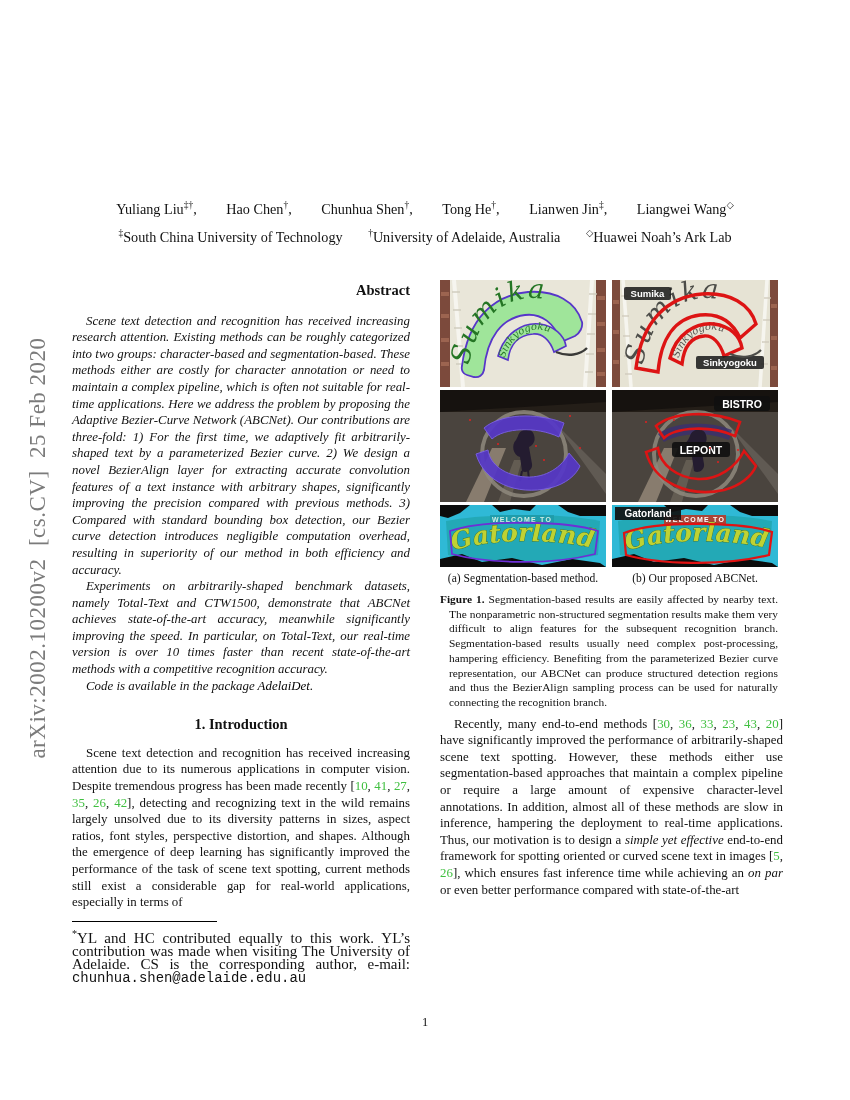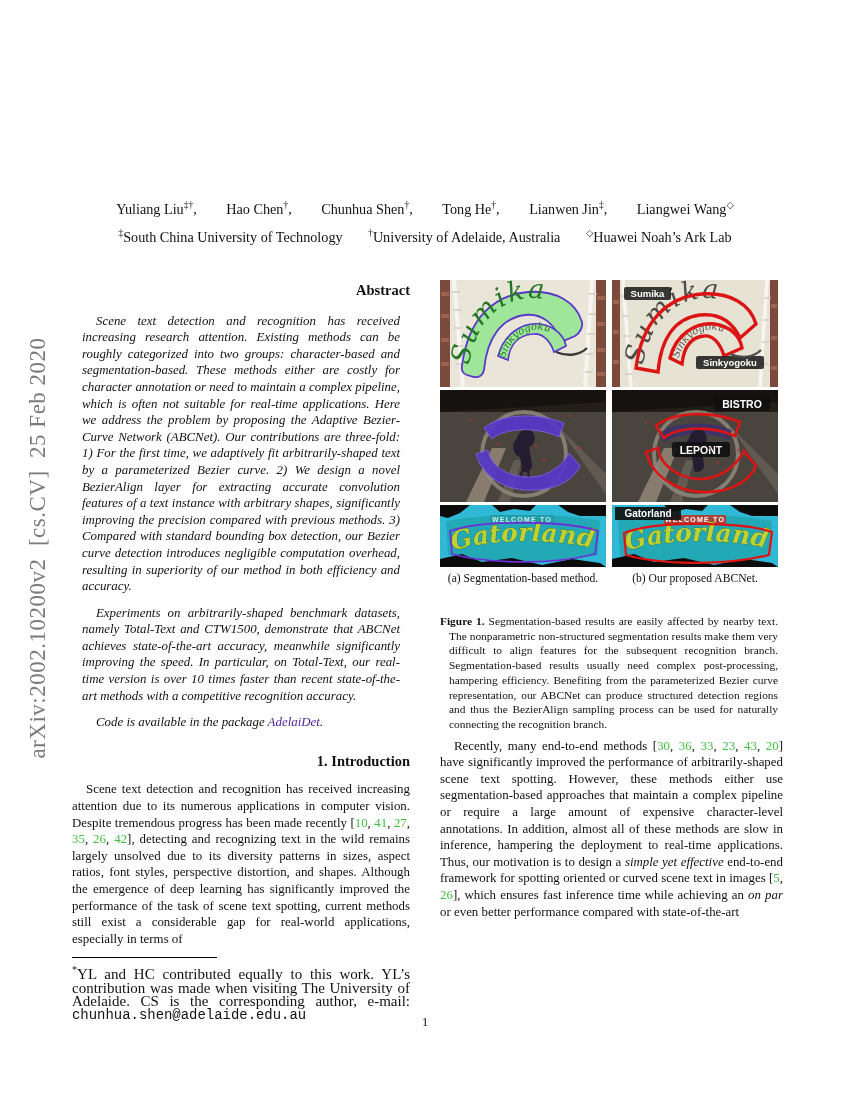--- a/index.html
+++ b/index.html
@@ -16,41 +16,41 @@
   .author{margin:0 13px;}
   .author sup{font-size:9.5px;}
   .affils{position:absolute;top:227px;left:0;right:0;text-align:center;font-size:14.2px;}
   .affil{margin:0 11px;}
   .affil sup{font-size:9.5px;}
   
   .col{position:absolute;top:280px;font-size:12.9px;line-height:16.6px;text-align:justify;}
   .col-left{left:72px;width:338px;}
   .col-right{left:440px;width:343px;}
   .abstract-heading{text-align:right;font-weight:bold;font-size:14.5px;margin:2px 0 14px 0;}
-  .abstract p{margin:10px;text-indent:14px;font-style:italic;}
-  .section-heading{font-weight:bold;font-size:14.5px;margin:22px 0 12px 0;text-align:right;}
+  .abstract p{margin:0;text-indent:14px;font-style:italic;}
+  .section-heading{font-weight:bold;font-size:14.5px;margin:22px 0 12px 0;text-align:center;}
   .body-par{margin:0;text-indent:14px;}
   .body-par.noindent{text-indent:0;}
   .col-right .body-par{margin-top:6px;}
   .footnote{margin-top:10px;font-size:15px;line-height:13.2px;text-align:justify;}
   .footnote-rule{width:145px;border-top:1px solid #000;margin-bottom:5px;}
   
   .seg-cite{color:#3fbf3f;}
-  .seg-link{color:#4c1d95;}
+  .seg-link{color:#000000;}
   .seg-i{font-style:italic;}
   .seg-b{font-weight:bold;}
   .seg-mono{font-family:"Liberation Mono",monospace;font-size:.93em;}
   .seg-sup{vertical-align:super;font-size:.68em;}
   
   .figure{width:338px;}
   .fig-grid{display:grid;grid-template-columns:166px 166px;grid-column-gap:6px;grid-row-gap:3px;}
   .fig-grid svg{display:block;}
   .fig-subcaps{display:grid;grid-template-columns:166px 166px;grid-column-gap:6px;margin-top:5px;
         font-size:11.6px;text-align:center;line-height:14px;}
-  .fig-caption{margin-top:28px;font-size:11.4px;line-height:14.7px;text-align:justify;
+  .fig-caption{margin-top:6px;font-size:11.4px;line-height:14.7px;text-align:justify;
         padding-left:9px;text-indent:-9px;}
   .after-figure{margin-top:18px;}
   .svg-label{font-family:"Liberation Sans",sans-serif;font-weight:bold;fill:#fff;}
   
   .page-number{position:absolute;top:1015px;left:0;right:0;text-align:center;font-size:12.5px;}
 </style>
 </head>
 <body>
 
 <div class="page">

